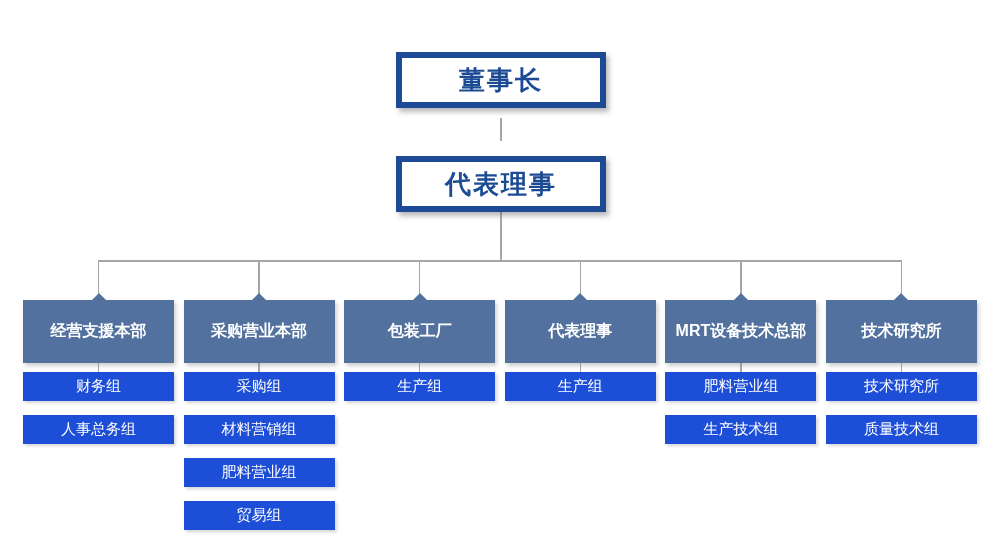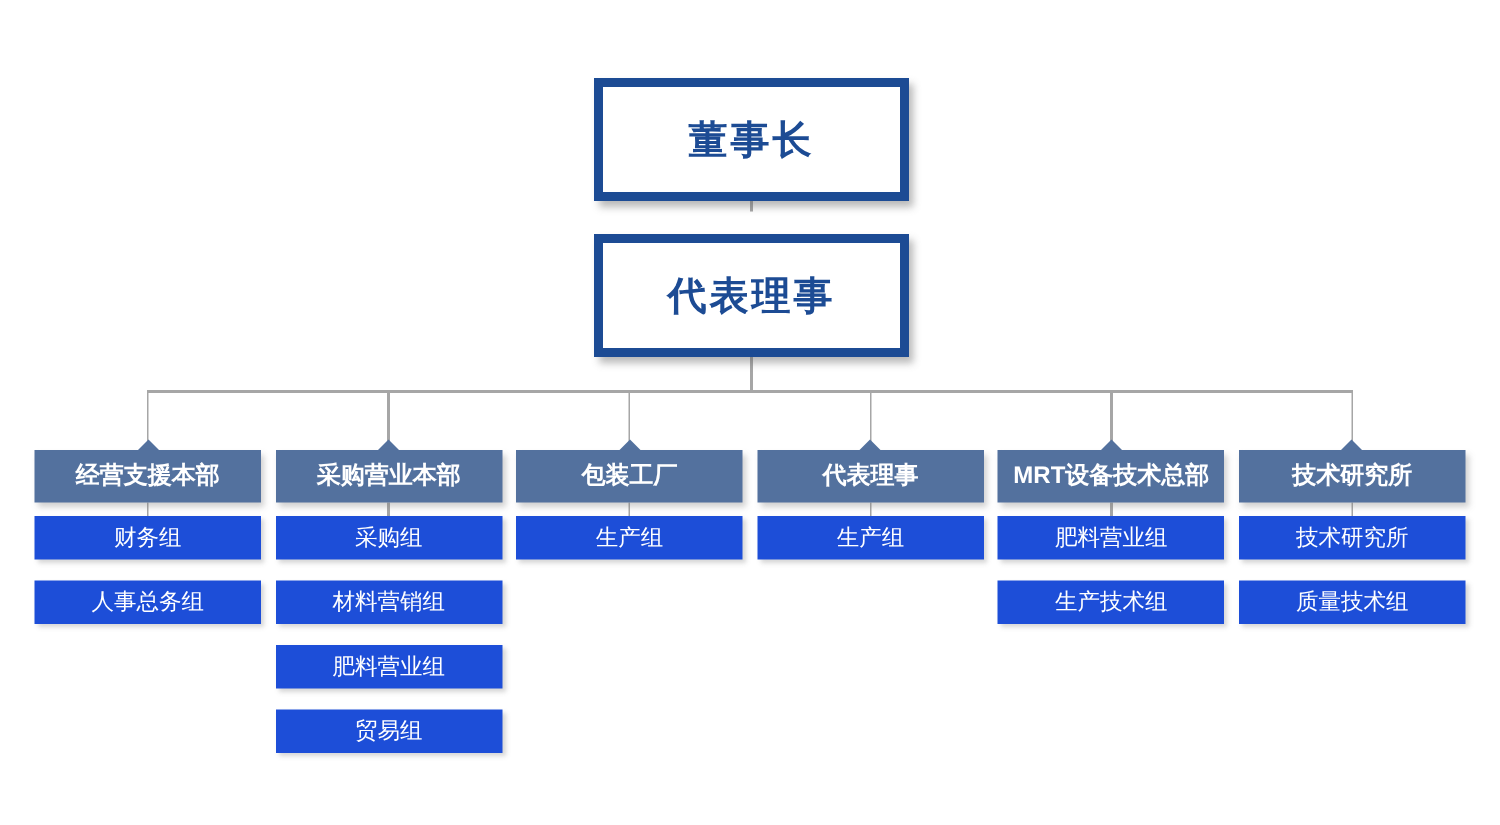--- a/index.html
+++ b/index.html
@@ -20,21 +20,21 @@
     background: #a6a6a6;
   }
   .v-line { width: 1.5px; }
   .h-line { height: 1.5px; }
 
   
   .topbox {
     position: absolute;
     left: 396px;
     width: 210px;
-    height: 82px;
+    height: 56px;
     background: #ffffff;
     border: 6px solid #1c4b94;
     box-shadow: 3px 4px 5px rgba(100,100,100,0.45);
     display: flex;
     align-items: center;
     justify-content: center;
     font-size: 26px;
     font-weight: bold;
     letter-spacing: 2px;
     color: #1c4b94;
@@ -74,21 +74,21 @@
     left: 50%;
     margin-left: -7px;
     width: 0;
     height: 0;
     border-left: 7px solid transparent;
     border-right: 7px solid transparent;
     border-bottom: 7px solid #53719e;
     z-index: 1;
   }
   .dept {
-    height: 35px;
+    height: 63px;
     background: #53719e;
     color: #ffffff;
     font-size: 16px;
     font-weight: bold;
     display: flex;
     align-items: center;
     justify-content: center;
     white-space: nowrap;
     box-shadow: 2px 3px 4px rgba(120,120,120,0.35);
     position: relative;

